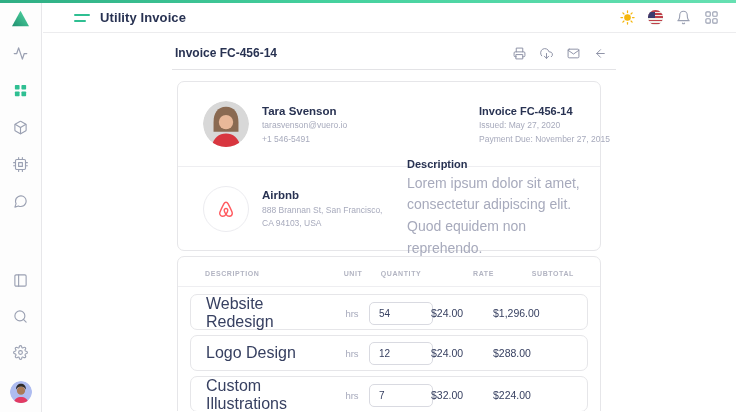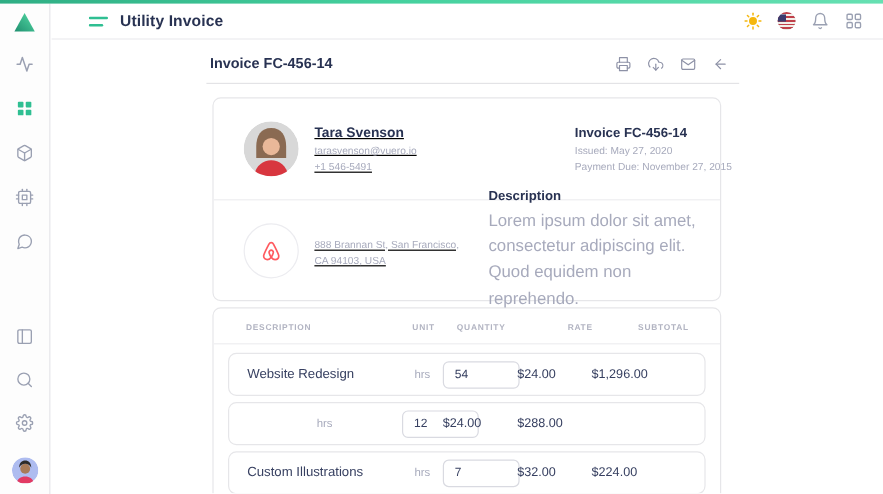--- a/index.html
+++ b/index.html
@@ -46,39 +46,39 @@
   .tool-icon { width:13px; height:13px; color:#8d91a6; display:block; cursor:pointer; }
   .rule { border:none; border-top:1px solid #e3e3e6; margin:0 0 0 12px; }
 
   .card { background:#fff; border:1px solid #e6e6e9; border-radius:7px; margin:11px 15px 0 17px; }
   .section { display:flex; align-items:center; height:84px; padding:0 15px 0 25px; }
   .section + .section { border-top:1px solid #eeeef1; }
 
   .avatar48 { width:46px; height:46px; border-radius:50%; overflow:hidden; flex:none; }
   .brandcircle { width:46px; height:46px; border-radius:50%; border:1px solid #ececf0;
     display:flex; align-items:center; justify-content:center; flex:none; background:#fff; }
-  .info { margin-left:13px;text-decoration:underline; }
+  .info { margin-left:13px; }
   .name { font-size:11.5px; font-weight:bold; color:#283252; }
   .muted { font-size:8.5px; color:#a7aabc; margin-top:3.5px; }
   .meta { margin-left:auto; width:106px; white-space:nowrap; }
   .meta .number { font-size:11px; font-weight:bold; color:#283252; }
   .desc-block { margin-left:auto; width:178px; }
   .desc-title { font-size:11px; font-weight:bold; color:#283252; margin-bottom:3px; }
   .desc-text { font-size:14px; color:#a7aabc; line-height:1.55; }
 
   
   .table-card { margin-top:5px; padding-bottom:8px; }
   .tgrid { display:grid; grid-template-columns:1fr 34px 62px 62px 80px; align-items:center; }
   .thead { padding:13px 26px 9px 27px; }
   .th { font-size:7px; font-weight:bold; letter-spacing:.6px; color:#b2b4c2; }
   .th.c { text-align:center; } .th.r { text-align:right; }
   .thead-rule { border:none; border-top:1px solid #eeeef1; margin:0; }
   .rows { padding:7px 12px 0 12px; display:flex; flex-direction:column; gap:5px; }
   .trow { border:1px solid #e6e6e9; border-radius:7px; height:36px; padding:0 14px 0 15px; background:#fff; }
-  .td-desc { font-size:11px; color:#374061; }
+  .td-desc { font-size:16px; color:#374061; }
   .td-unit { font-size:9.5px; color:#a7aabc; text-align:center; }
   .td-rate, .td-sub { font-size:10.5px; color:#374061; }
   .qty-input { width:64px; height:23px; border:1px solid #d9dae1; border-radius:5px;
     font-family:"Liberation Sans",sans-serif; font-size:10px; color:#374061;
     padding:0 4px 0 9px; outline:none; background:#fff; }
 </style>
 </head>
 <body>
 
 <div class="app">
@@ -239,20 +239,21 @@
           </div>
 
           <div class="section">
             <span class="brandcircle">
               <svg width="24" height="24" viewBox="0 0 24 24" fill="none" stroke="#ff5a5f" stroke-width="1.4">
                   <path d="M12 5.2c1 0 1.6.6 2 1.4 2.6 5.2 4.3 8.3 4.3 9.7 0 1.9-1.5 3-3.1 3-1.2 0-2.3-.7-3.2-2-.9 1.3-2 2-3.2 2-1.6 0-3.1-1.1-3.1-3 0-1.4 1.7-4.5 4.3-9.7.4-.8 1-1.4 2-1.4z"></path>
                   <path d="M12 17.3c-1.1-1.6-1.8-3-1.8-4a1.8 1.8 0 1 1 3.6 0c0 1-.7 2.4-1.8 4z"></path>
                 </svg>
             </span>
             <div class="info">
+              <div class="name">Airbnb</div>
               <div class="muted">888 Brannan St, San Francisco,</div>
               <div class="muted">CA 94103, USA</div>
             </div>
             <div class="desc-block">
               <div class="desc-title">Description</div>
               <div class="desc-text">Lorem ipsum dolor sit amet, consectetur adipiscing elit. Quod equidem non reprehendo.</div>
             </div>
           </div>
         </section>
 
@@ -268,20 +269,21 @@
 
           <div class="rows">
             <div class="tgrid trow">
               <span class="td-desc">Website Redesign</span>
               <span class="td-unit">hrs</span>
               <input class="qty-input" type="text" value="54" style="">
               <span class="td-rate">$24.00</span>
               <span class="td-sub">$1,296.00</span>
             </div>
             <div class="tgrid trow">
+              <span class="td-desc">Logo Design</span>
               <span class="td-unit">hrs</span>
               <input class="qty-input" type="text" value="12" style="">
               <span class="td-rate">$24.00</span>
               <span class="td-sub">$288.00</span>
             </div>
             <div class="tgrid trow">
               <span class="td-desc">Custom Illustrations</span>
               <span class="td-unit">hrs</span>
               <input class="qty-input" type="text" value="7" style="">
               <span class="td-rate">$32.00</span>

